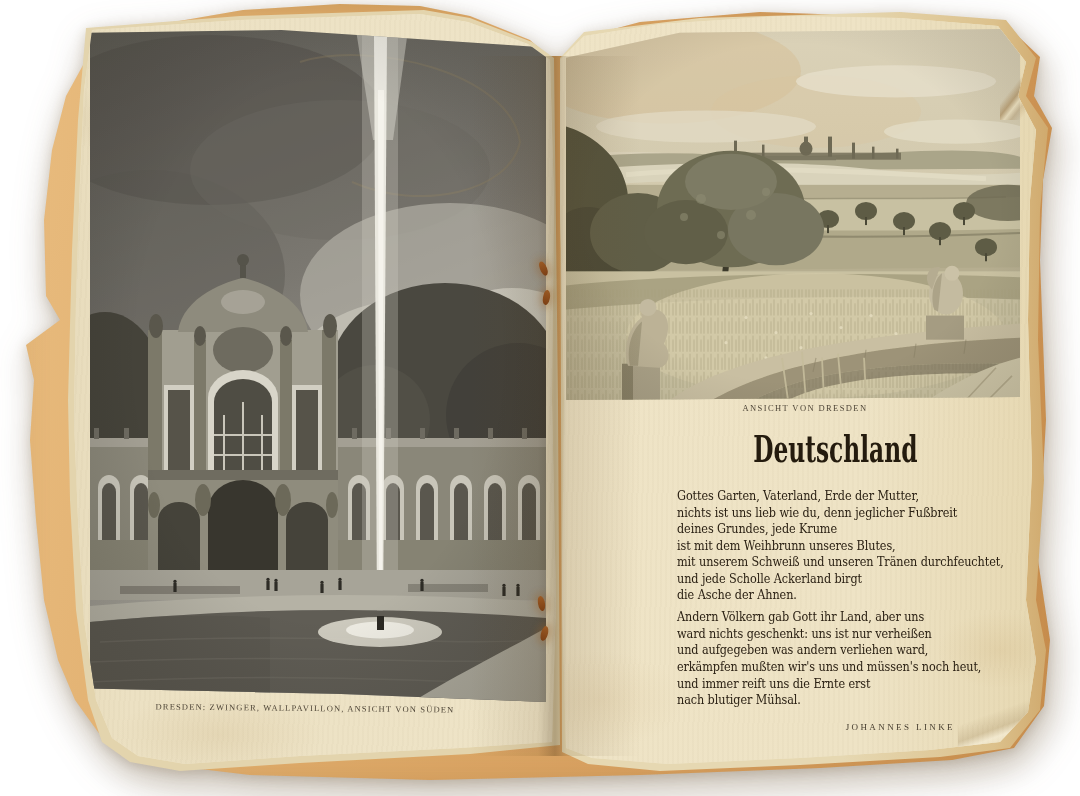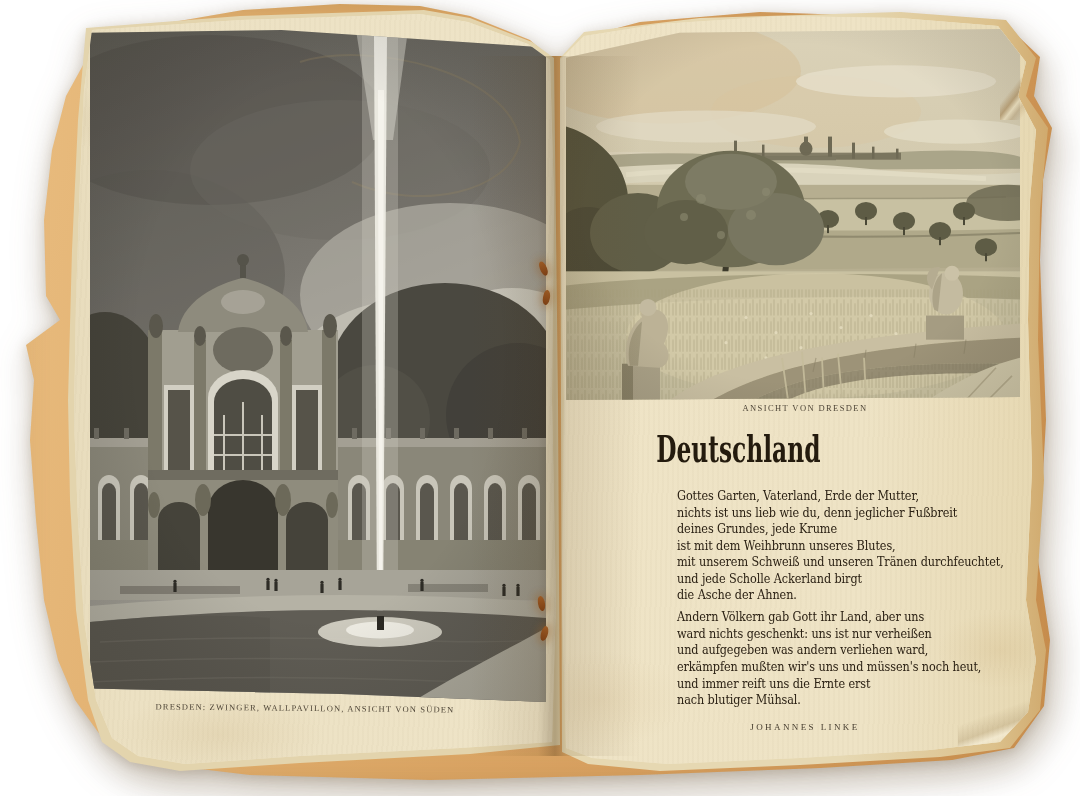--- a/index.html
+++ b/index.html
@@ -52,24 +52,24 @@
   .photo{position:absolute;display:block;}
   .photo-left{left:90px;top:30px;width:456px;height:672px;
     clip-path:polygon(0% 0.4%,42% 0%,100% 2.6%,100% 100%,55% 98.8%,0% 98%);}
   .photo-right{left:566px;top:26px;width:454px;height:374px;
     clip-path:polygon(0% 8.5%,25% 1.8%,96% 0.8%,100% 3%,100% 99.2%,0% 100%);}
 
   .smallcaps{position:absolute;color:#4e4537;font-size:8.5px;letter-spacing:1.15px;text-align:center;
     font-family:"Liberation Serif",serif;}
   .caption-left{left:150px;top:703px;width:310px;transform:rotate(.6deg);}
   .caption-right{left:660px;top:403px;width:290px;letter-spacing:1.4px;text-align:center;}
-  .author{position:absolute;left:655px;top:722px;width:300px;text-align:center;color:#463d2f;
+  .author{position:absolute;left:655px;top:722px;width:300px;text-align:right;color:#463d2f;
     font-size:9px;letter-spacing:2.4px;font-family:"Liberation Serif",serif;}
 
-  .title{position:absolute;left:608px;top:429px;width:326px;text-align:left;color:#241b0e;}
+  .title{position:absolute;left:640px;top:429px;width:326px;text-align:right;color:#241b0e;}
   .title span{display:inline-block;font-family:"DejaVu Serif",serif;font-weight:bold;font-size:37px;
     line-height:40px;transform:scaleX(.63);transform-origin:50% 0;}
 
   .poem{position:absolute;left:677px;top:488px;width:345px;transform:scaleX(.9);transform-origin:0 0;
     color:#2b2114;font-family:"DejaVu Serif",serif;font-size:12.5px;line-height:16.55px;letter-spacing:-.1px;}
   .stanza{margin:0;padding:0;}
   .stanza+.stanza{margin-top:5.5px;}
   .pline{white-space:nowrap;}
 
   .gutter{position:absolute;left:470px;top:56px;width:170px;height:700px;pointer-events:none;

